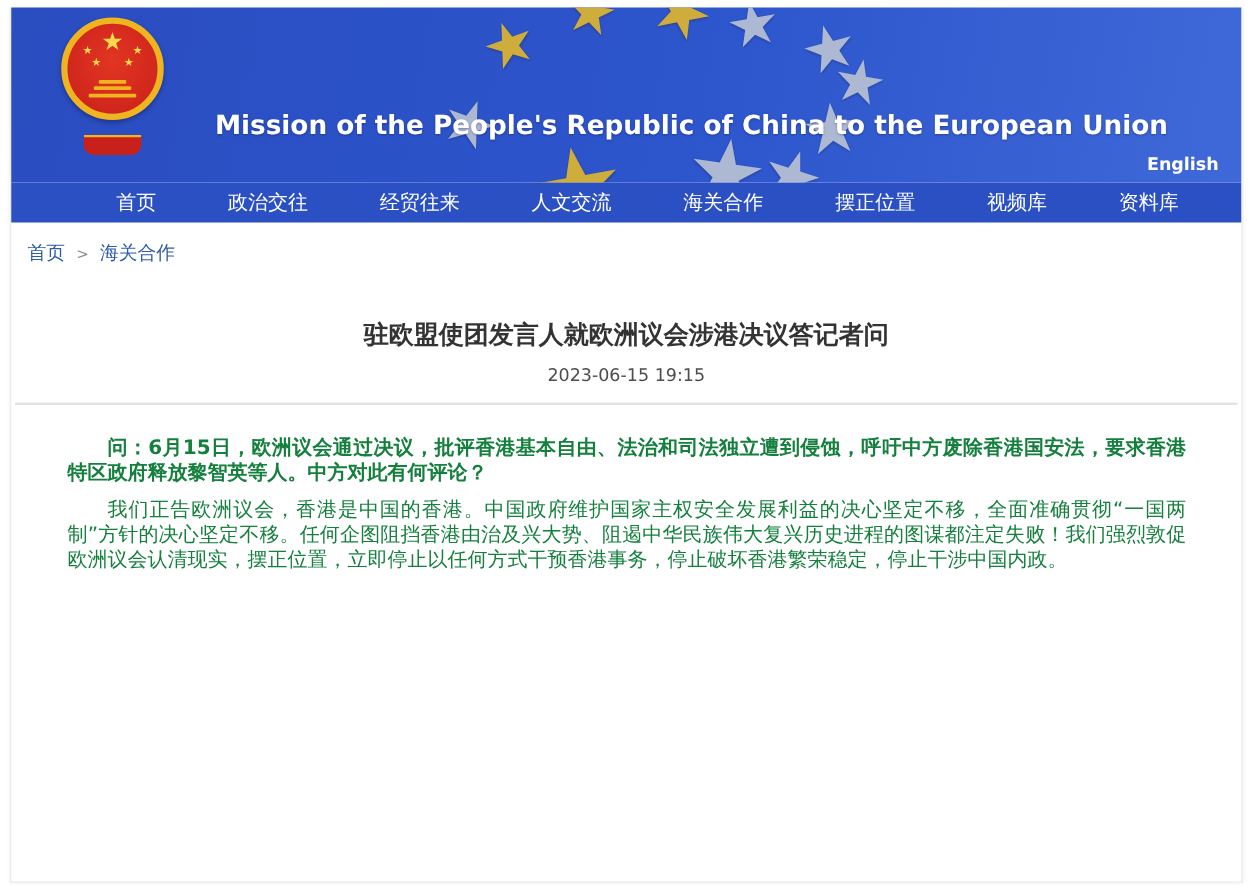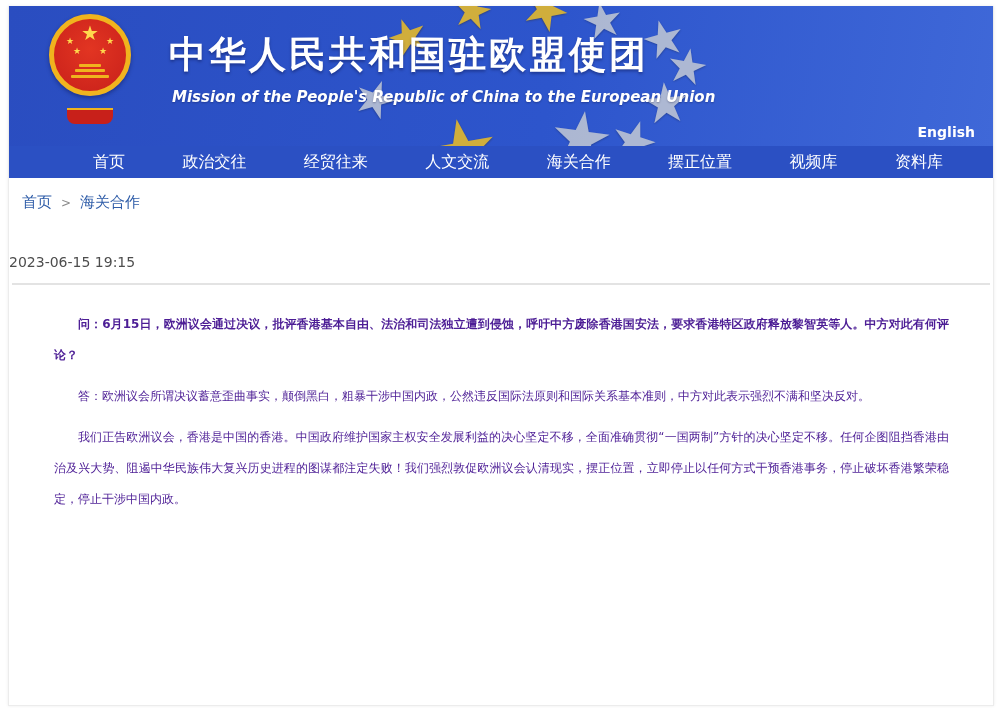--- a/index.html
+++ b/index.html
@@ -41,23 +41,22 @@
     width:46px; height:14px; background:#c8201a; border-top:2px solid #f0b41e;
     border-radius:0 0 8px 8px; }
 
   .site-title {
     position:absolute; left:160px; top:24px; color:#ffffff;
     font-size:37px; font-weight:bold; letter-spacing:3px; white-space:nowrap;
     text-shadow:0 2px 3px rgba(0,0,40,.35);
   }
   .site-subtitle {
     position:absolute; left:163px; top:82px; color:#ffffff;
-    font-size:15px; font-weight:bold; white-space:nowrap;
+    font-size:21px; font-weight:bold; white-space:nowrap;
     text-shadow:0 1px 2px rgba(0,0,40,.3);
-    font-style:italic;
   }
   .english-link {
     position:absolute; right:18px; bottom:6px; color:#ffffff;
     font-size:14px; font-weight:bold; cursor:pointer;
   }
 
   
   .nav {
     height:32px; background:#2b50c3; display:flex; align-items:center;
     justify-content:space-between; padding:0 50px 0 84px;
@@ -66,25 +65,25 @@
 
   
   .breadcrumb { padding:15px 0 0 13px; display:flex; align-items:center; gap:9px;
     font-size:15px; }
   .crumb { color:#2e5ca8; cursor:pointer; }
   .crumb-sep { color:#8a8a8a; font-size:12px; }
 
   
   .article { margin-top:42px; }
   .article-title { text-align:center; font-size:20px; font-weight:bold; color:#333333; }
-  .article-date { font-size:14px; color:#4d4d4d; margin-top:12px; }
+  .article-date { text-align:center; font-size:14px; color:#4d4d4d; margin-top:12px; }
   .title-divider { border:none; border-top:2px solid #e3e3e3; margin:13px 3px 0; }
   .article-body { padding:14px 44px 24px 45px; }
   .article-body p {
-    font-size:12px; line-height:31px; color:#4c1d95;
+    font-size:16px; line-height:20px; color:#15803d;
     text-indent:2em; margin:10px 0; text-align:justify;
   }
   .article-body p.question { font-weight:bold; }
 </style>
 </head>
 <body>
 
 <div class="page">
 
   <div class="header">
@@ -108,21 +107,20 @@
         <span class="emblem-star-small es2">★</span>
         <span class="emblem-star-small es3">★</span>
         <span class="emblem-star-small es4">★</span>
         <span class="emblem-gate-bar eg1"></span>
         <span class="emblem-gate-bar eg2"></span>
         <span class="emblem-gate-bar eg3"></span>
       </div>
       <div class="emblem-ribbon"></div>
     </div>
 
-    <div class="site-title">中华人民共和国驻欧盟使团</div>
     <div class="site-subtitle">Mission of the People's Republic of China to the European Union</div>
     <div class="english-link">English</div>
   </div>
 
   <div class="nav">
     <span class="nav-item">首页</span>
     <span class="nav-item">政治交往</span>
     <span class="nav-item">经贸往来</span>
     <span class="nav-item">人文交流</span>
     <span class="nav-item">海关合作</span>
@@ -131,22 +129,22 @@
     <span class="nav-item">资料库</span>
   </div>
 
   <div class="breadcrumb">
     <span class="crumb">首页</span>
     <span class="crumb-sep">&gt;</span>
     <span class="crumb">海关合作</span>
   </div>
 
   <div class="article">
+    <div class="article-title">驻欧盟使团发言人就欧洲议会涉港决议答记者问</div>
     <div class="article-date">2023-06-15 19:15</div>
     <hr class="title-divider">
     <div class="article-body">
       <p class="question">问：6月15日，欧洲议会通过决议，批评香港基本自由、法治和司法独立遭到侵蚀，呼吁中方废除香港国安法，要求香港特区政府释放黎智英等人。中方对此有何评论？</p>
-      <p>答：欧洲议会所谓决议蓄意歪曲事实，颠倒黑白，粗暴干涉中国内政，公然违反国际法原则和国际关系基本准则，中方对此表示强烈不满和坚决反对。</p>
       <p>我们正告欧洲议会，香港是中国的香港。中国政府维护国家主权安全发展利益的决心坚定不移，全面准确贯彻“一国两制”方针的决心坚定不移。任何企图阻挡香港由治及兴大势、阻遏中华民族伟大复兴历史进程的图谋都注定失败！我们强烈敦促欧洲议会认清现实，摆正位置，立即停止以任何方式干预香港事务，停止破坏香港繁荣稳定，停止干涉中国内政。</p>
     </div>
   </div>
 
 </div>
 
 </body></html>

